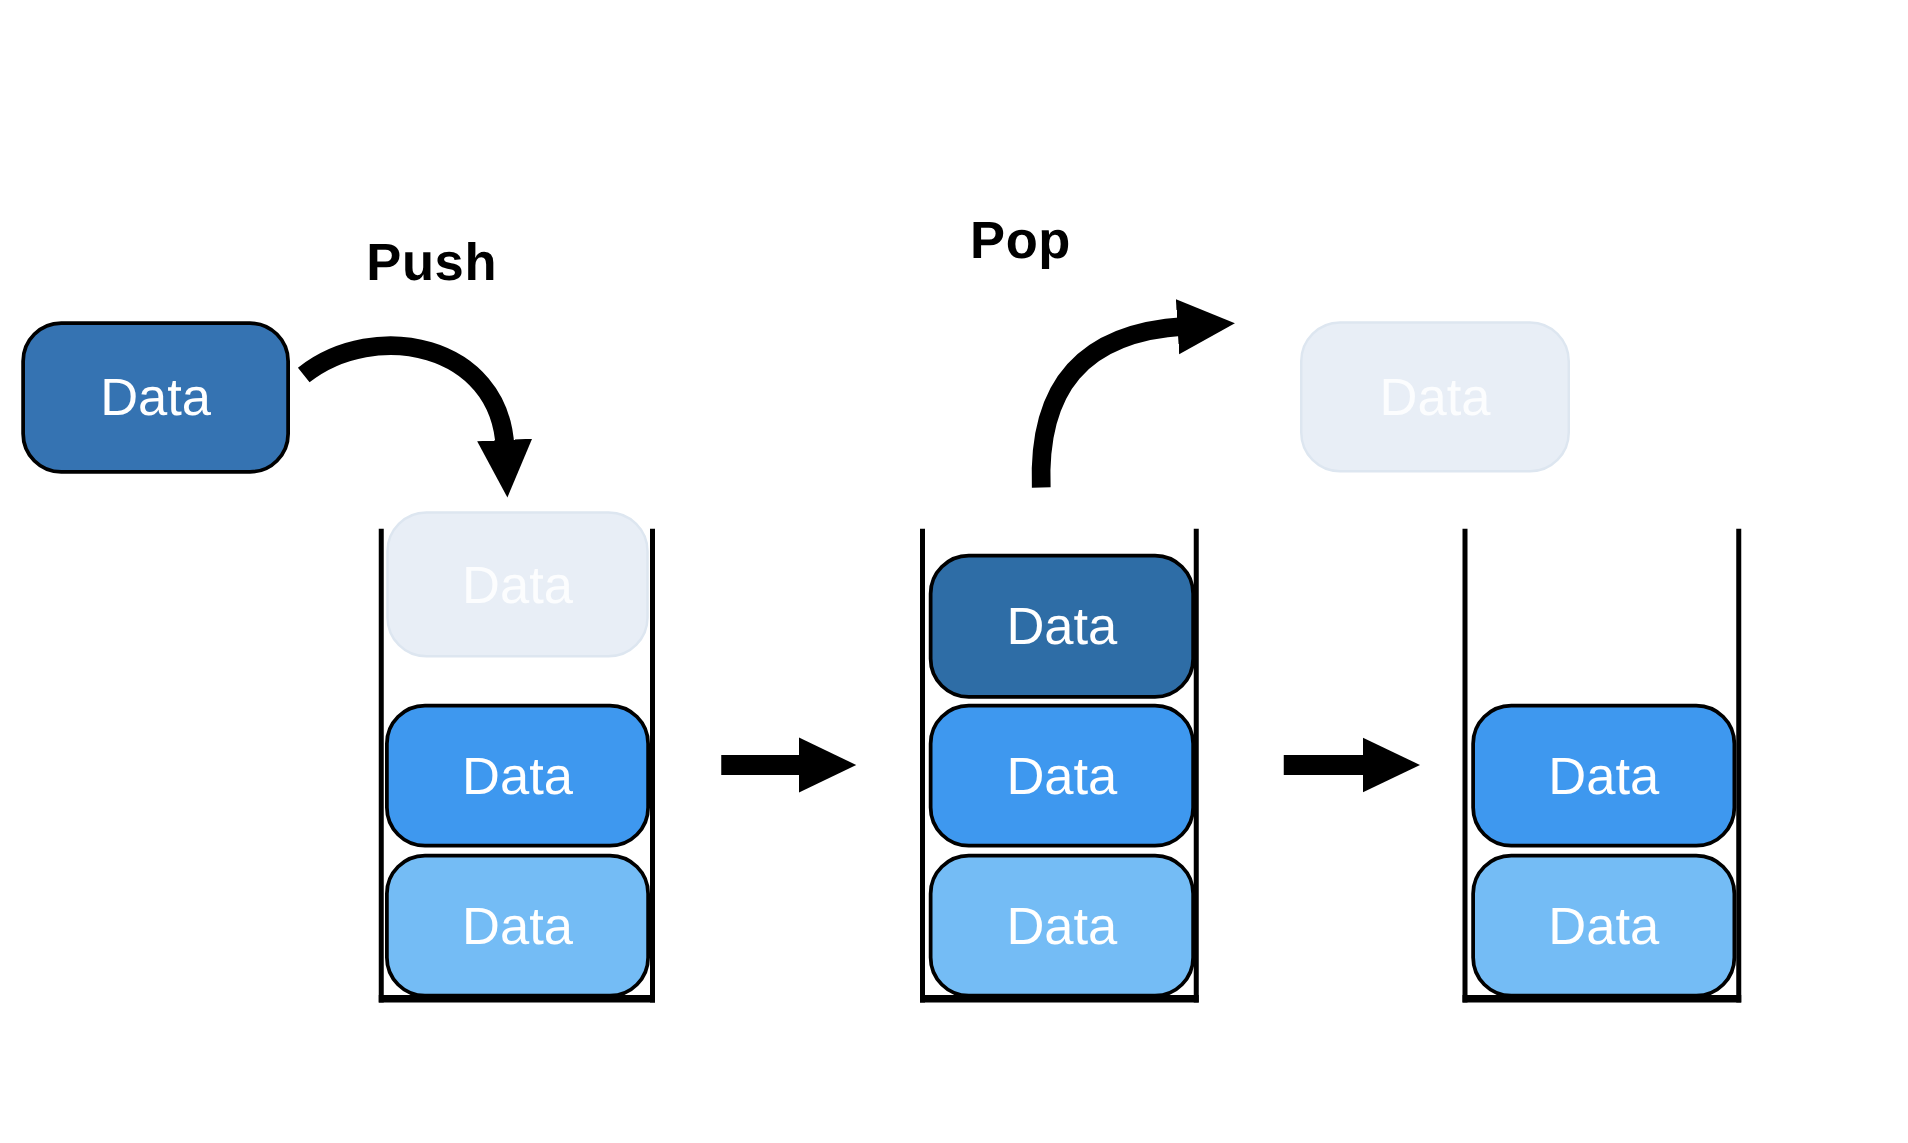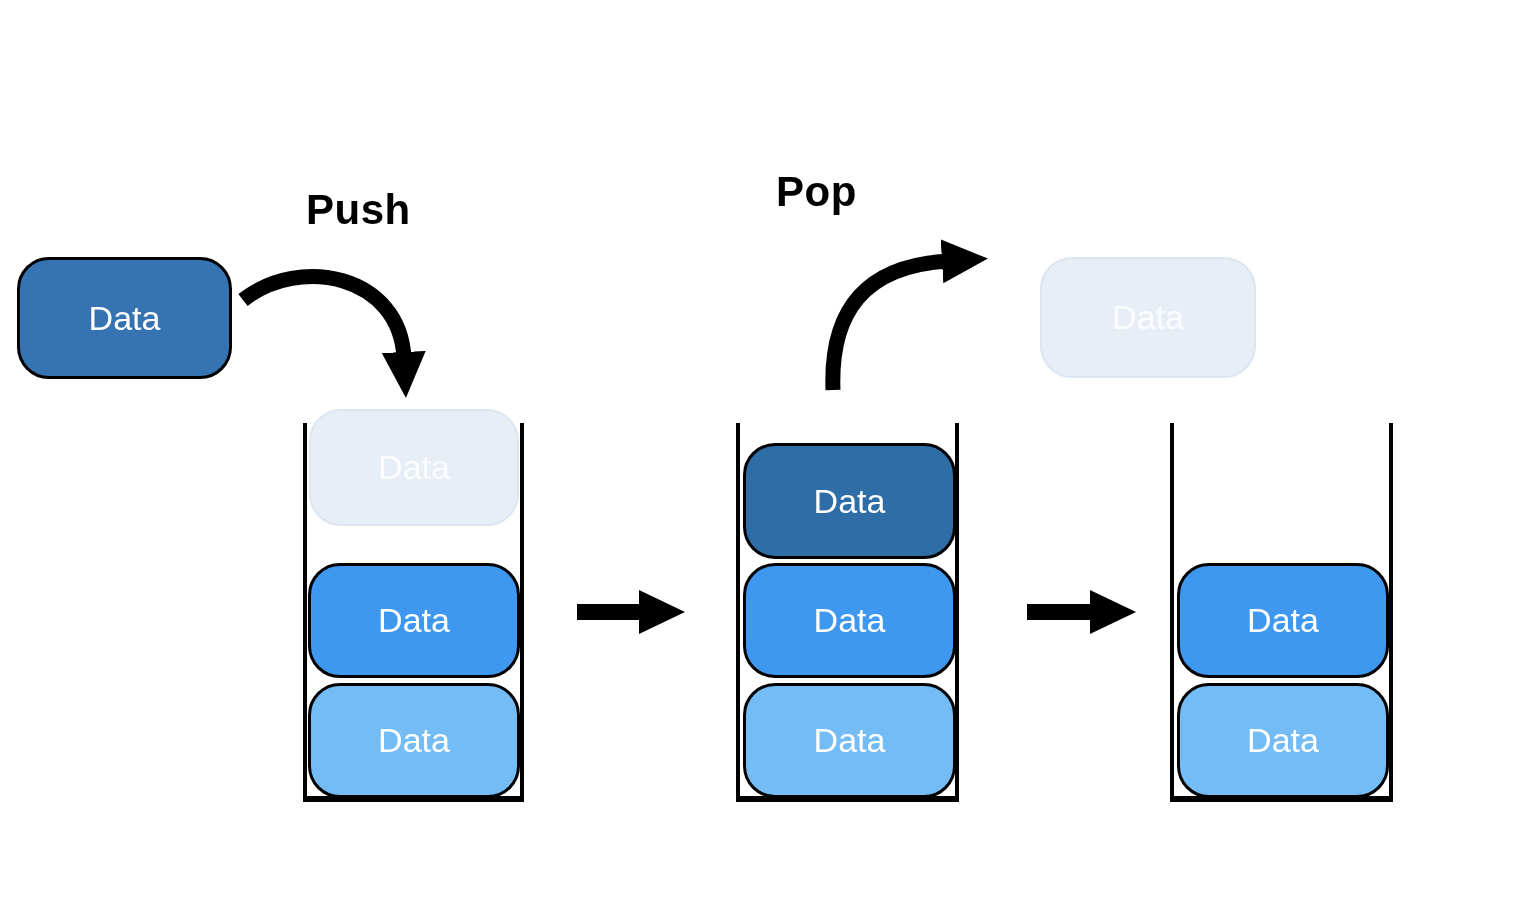--- a/index.html
+++ b/index.html
@@ -17,21 +17,21 @@
     font-weight: 700;
     color: #000000;
     letter-spacing: 0.5px;
     white-space: nowrap;
   }
   .data-box {
     position: absolute;
     display: flex;
     align-items: center;
     justify-content: center;
-    font-size: 34px;
+    font-size: 42px;
     font-weight: 400;
     color: #ffffff;
     border: 3px solid #000000;
     border-radius: 32px;
     box-sizing: border-box;
   }
   .data-box.ghost {
     border: 2px solid #dde6f0;
     color: #fcfdfe;
   }
@@ -53,21 +53,21 @@
 </style>
 </head>
 <body>
 
 <div class="canvas">
 
   <div class="stack" style="left:303px; top:423px; width:221px; height:379px;"></div>
   <div class="stack" style="left:736px; top:423px; width:223px; height:379px;"></div>
   <div class="stack" style="left:1170px; top:423px; width:223px; height:379px;"></div>
 
-  <div class="op-label" style="left:306px; top:186px;">Push</div>
+  <div class="op-label" style="left:293px; top:186px;">Push</div>
   <div class="op-label" style="left:776px; top:168px;">Pop</div>
 
   <div class="data-box" style="left: 17px; top: 257px; width: 215px; height: 122px; background-color: rgb(53, 115, 178);">Data</div>
 
   <div class="data-box ghost" style="left: 309px; top: 409px; width: 210px; height: 117px; background-color: rgb(232, 238, 246);">Data</div>
   <div class="data-box" style="left: 308px; top: 563px; width: 212px; height: 115px; background-color: rgb(62, 152, 239);">Data</div>
   <div class="data-box" style="left: 308px; top: 683px; width: 212px; height: 115px; background-color: rgb(116, 188, 245);">Data</div>
 
   <div class="data-box" style="left: 743px; top: 443px; width: 213px; height: 116px; background-color: rgb(46, 109, 166);">Data</div>
   <div class="data-box" style="left: 743px; top: 563px; width: 213px; height: 115px; background-color: rgb(62, 152, 239);">Data</div>

